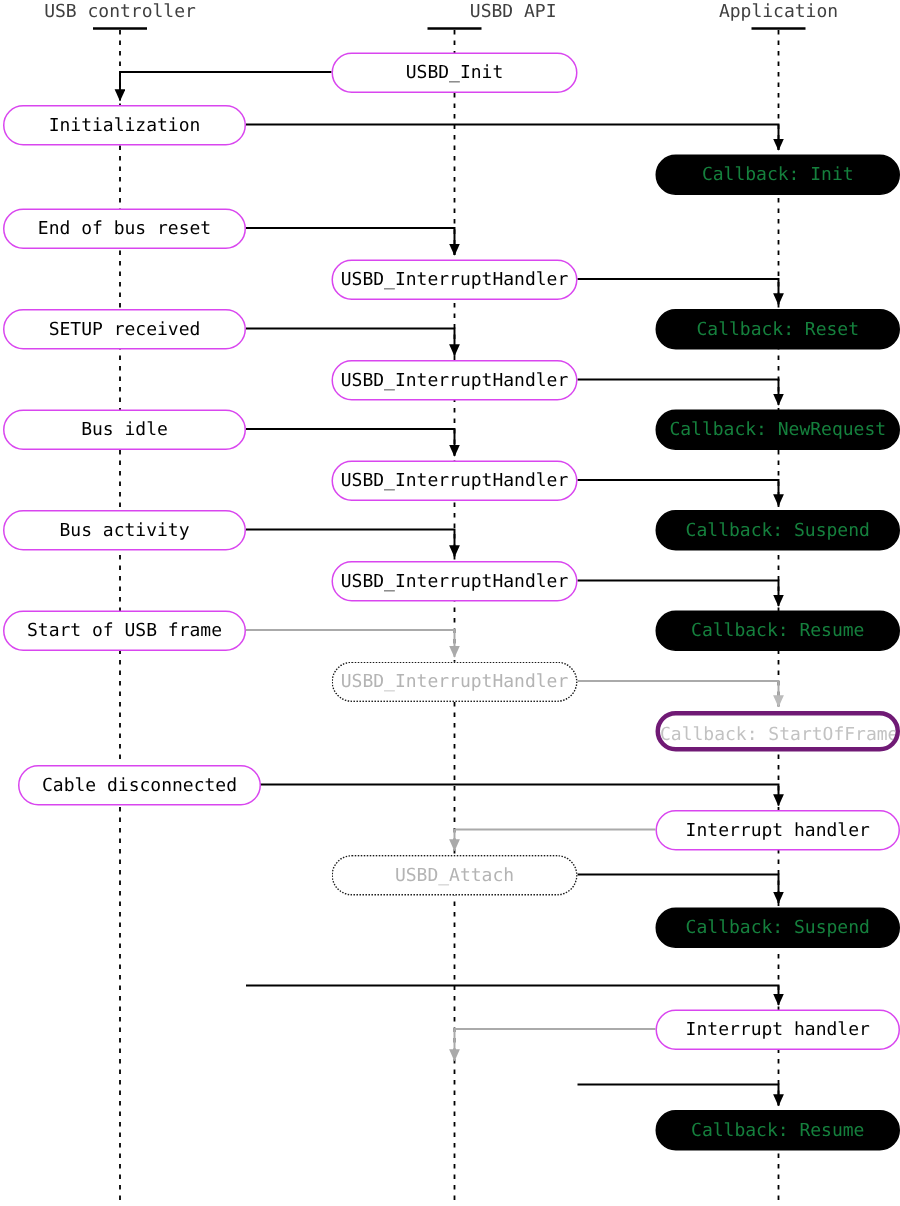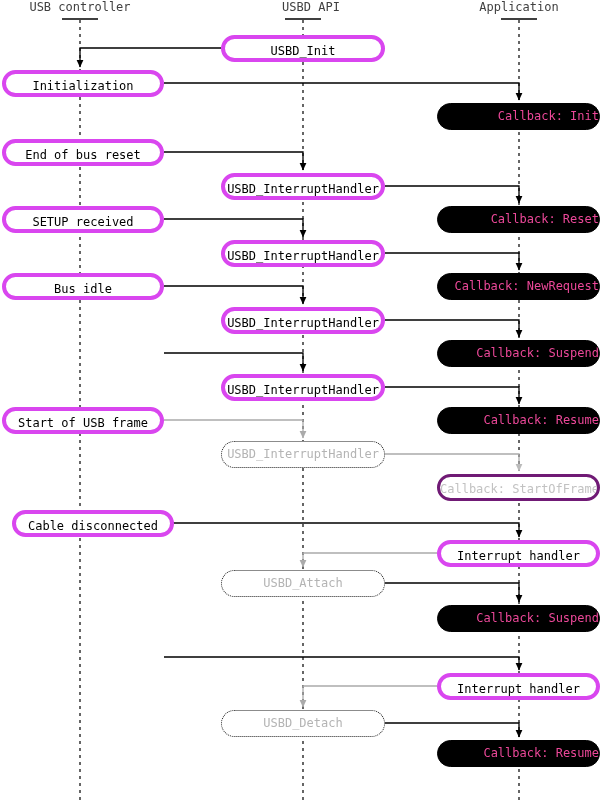--- a/index.html
+++ b/index.html
@@ -38,47 +38,46 @@
     position: absolute;
     box-sizing: border-box;
     height: 27px;
     line-height: 25px;
     border-radius: 14px;
     text-align: center;
     font-size: 12px;
     white-space: nowrap;
     overflow: hidden;
     background: #ffffff;
-    border: 4px solid #d946ef;
+    border: 1px solid #d946ef;
     color: #000000;
   }
   .node.filled {
     background: #000000;
     border: 1px solid #000000;
-    color: #ec4899;
-    text-align: right;
+    color: #15803d;
   }
   .node.ghost {
     background: #ffffff;
     border: 1px dotted #1a1a1a;
     color: #b4b4b4;
   }
   .node.faded {
     background: #ffffff;
     border: 3px solid #701a75;
     color: #c2c2c2;
   }
 </style>
 </head>
 <body>
 
 <div id="diagram-root">
 
   <div class="lane-header" style="left:10px; top:1px; width:140px;">USB controller</div>
-  <div class="lane-header" style="left:241px; top:1px; width:140px;">USBD API</div>
+  <div class="lane-header" style="left:231px; top:1px; width:140px;text-align:right;">USBD API</div>
   <div class="lane-header" style="left:449px; top:1px; width:140px;">Application</div>
 
   <svg id="wires" viewBox="0 0 600 804" width="600" height="804" xmlns="http://www.w3.org/2000/svg">
     <defs>
       <marker id="ah" markerWidth="9" markerHeight="9" refX="7.5" refY="3.6" orient="auto" markerUnits="userSpaceOnUse">
         <path d="M0,0 L8,3.6 L0,7.2 z" fill="#000000"></path>
       </marker>
       <marker id="ahg" markerWidth="9" markerHeight="9" refX="7.5" refY="3.6" orient="auto" markerUnits="userSpaceOnUse">
         <path d="M0,0 L8,3.6 L0,7.2 z" fill="#aaaaaa"></path>
       </marker>
@@ -139,27 +138,27 @@
   <div class="node" style="left:2px;   top:70px;  width:162px;">Initialization</div>
   <div class="node filled" style="left:437px; top:103px; width:163px;">Callback: Init</div>
   <div class="node" style="left:2px;   top:139px; width:162px;">End of bus reset</div>
   <div class="node" style="left:221px; top:173px; width:164px;">USBD_InterruptHandler</div>
   <div class="node" style="left:2px;   top:206px; width:162px;">SETUP received</div>
   <div class="node filled" style="left:437px; top:206px; width:163px;">Callback: Reset</div>
   <div class="node" style="left:221px; top:240px; width:164px;">USBD_InterruptHandler</div>
   <div class="node" style="left:2px;   top:273px; width:162px;">Bus idle</div>
   <div class="node filled" style="left:437px; top:273px; width:163px;">Callback: NewRequest</div>
   <div class="node" style="left:221px; top:307px; width:164px;">USBD_InterruptHandler</div>
+  <div class="node" style="left:2px;   top:340px; width:162px;">Bus activity</div>
   <div class="node filled" style="left:437px; top:340px; width:163px;">Callback: Suspend</div>
   <div class="node" style="left:221px; top:374px; width:164px;">USBD_InterruptHandler</div>
   <div class="node" style="left:2px;   top:407px; width:162px;text-align:center;">Start of USB frame</div>
   <div class="node filled" style="left:437px; top:407px; width:163px;">Callback: Resume</div>
   <div class="node ghost" style="left:221px; top:441px; width:164px;">USBD_InterruptHandler</div>
   <div class="node faded" style="left:437px; top:474px; width:163px;">Callback: StartOfFrame</div>
   <div class="node" style="left:12px;   top:510px; width:162px;">Cable disconnected</div>
   <div class="node" style="left:437px; top:540px; width:163px;">Interrupt handler</div>
   <div class="node ghost" style="left:221px; top:570px; width:164px;">USBD_Attach</div>
   <div class="node filled" style="left:437px; top:605px; width:163px;">Callback: Suspend</div>
   <div class="node" style="left:437px; top:673px; width:163px;">Interrupt handler</div>
-  <div class="node ghost" style="left:221px; top:710px; width:164px;">USBD_Detach</div>
   <div class="node filled" style="left:437px; top:740px; width:163px;">Callback: Resume</div>
 
 </div>
 
 </body></html>

